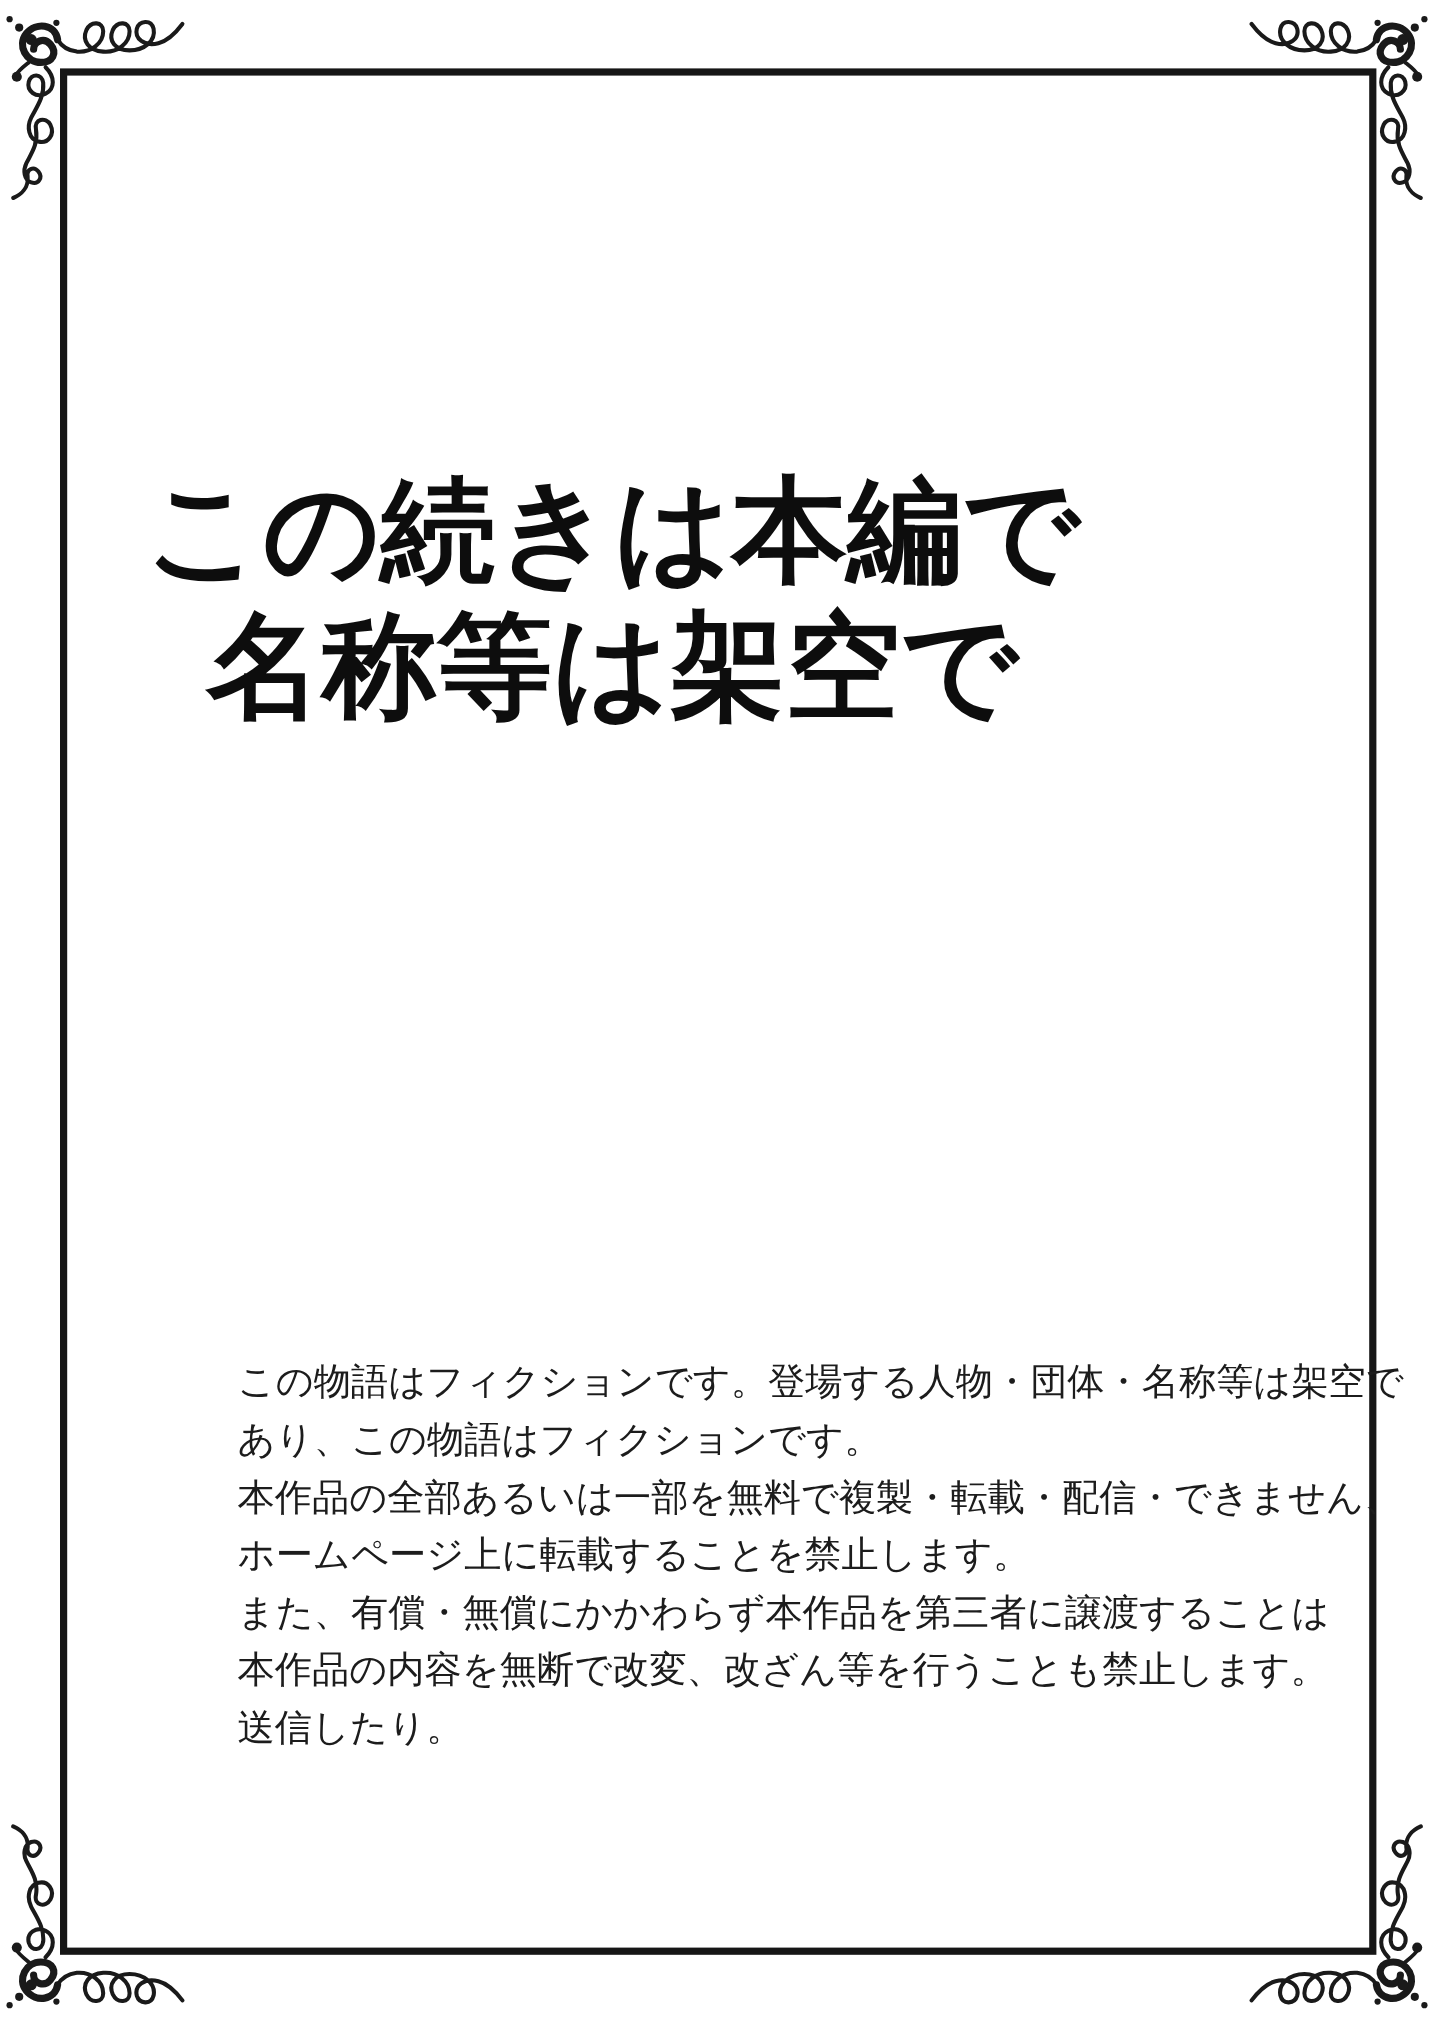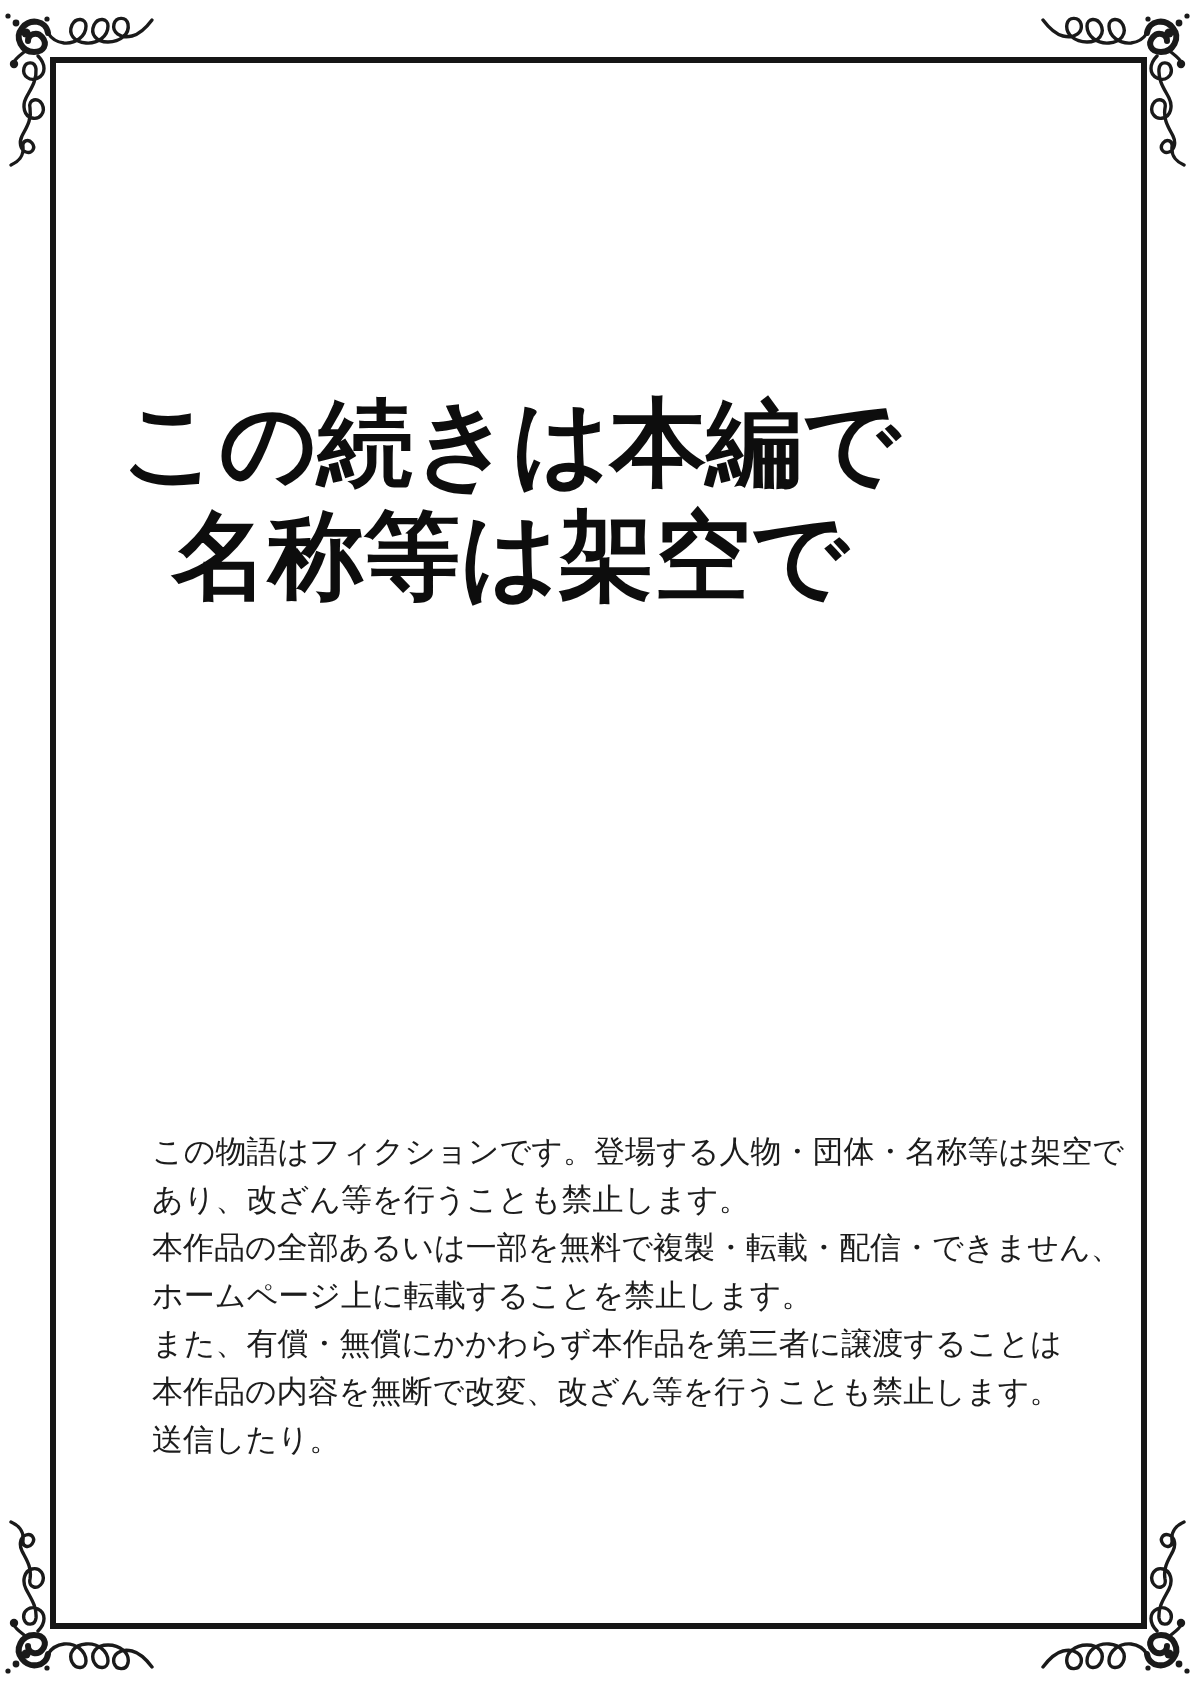--- a/index.html
+++ b/index.html
@@ -58,21 +58,21 @@
     position: absolute;
     left: 152px;
     top: 1128px;
     width: 980px;
     font-size: 31px;
     line-height: 48px;
     font-weight: normal;
     color: #1c1c1c;
     letter-spacing: 0;
   }
-  .disclaimer .line { white-space: nowrap; }
+  .disclaimer .line { white-space: nowrap; margin-left: 46px; }
 </style>
 </head>
 <body>
 
 <div class="frame"></div>
 
 <div class="corner tl">
   <svg viewBox="0 0 155 165" xmlns="http://www.w3.org/2000/svg" fill="none" stroke="currentColor" stroke-linecap="round" stroke-linejoin="round">
 
     <path stroke-width="3.4" d="M150,14
@@ -168,19 +168,19 @@
   </svg>
 </div>
 
 <div class="title">
   <div class="title-line">この続きは本編で</div>
   <div class="title-line">名称等は架空で</div>
 </div>
 
 <div class="disclaimer">
   <div class="line">この物語はフィクションです。登場する人物・団体・名称等は架空で</div>
-  <div class="line">あり、改ざん等を行うことも禁止します。</div>
+  <div class="line">あり、この物語はフィクションです。</div>
   <div class="line">本作品の全部あるいは一部を無料で複製・転載・配信・できません、</div>
   <div class="line">ホームページ上に転載することを禁止します。</div>
   <div class="line">また、有償・無償にかかわらず本作品を第三者に譲渡することは</div>
   <div class="line">本作品の内容を無断で改変、改ざん等を行うことも禁止します。</div>
   <div class="line">送信したり。</div>
 </div>
 
 </body></html>

